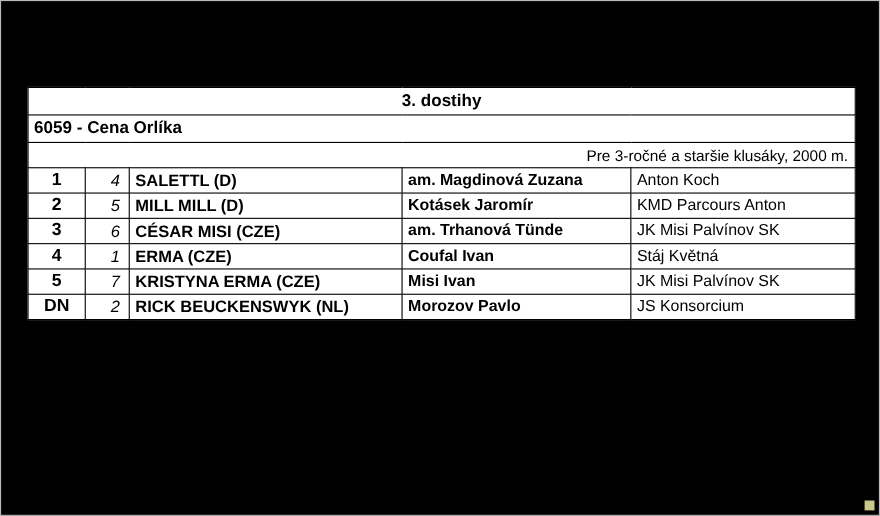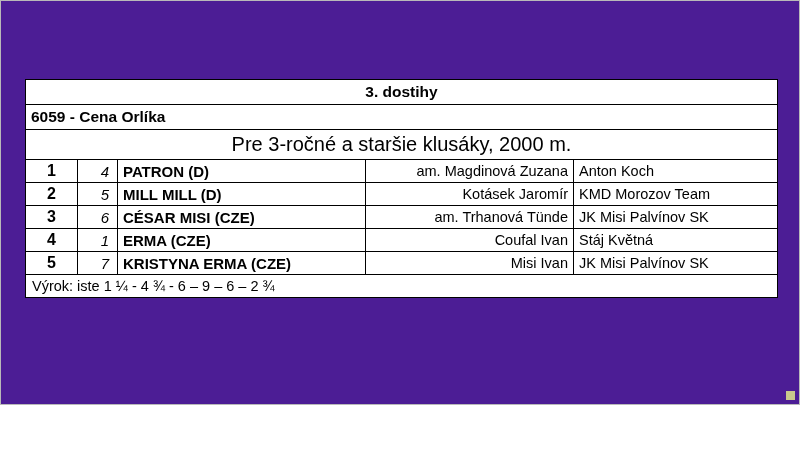--- a/index.html
+++ b/index.html
@@ -12,22 +12,22 @@
     background: #ffffff;
     font-family: "Liberation Sans", sans-serif;
     position: relative;
     overflow: hidden;
   }
   .page-frame {
     position: absolute;
     left: 0;
     top: 0;
     width: 800px;
-    height: 405px;
-    background: #4c1d95;
+    height: 469px;
+    background: #000000;
     box-sizing: border-box;
     border: 1px solid #b9b9b9;
   }
   .result-table {
     position: absolute;
     left: 24px;
     top: 78px;
     width: 752px;
     border-collapse: collapse;
     background: #ffffff;
@@ -49,23 +49,23 @@
     font-weight: bold;
     font-size: 15.5px;
     padding: 3px 5px;
   }
   .subtitle-row td {
     font-weight: bold;
     font-size: 15.5px;
     padding: 3px 5px;
   }
   .cond-row td {
-    text-align: center;
+    text-align: right;
     font-weight: normal;
-    font-size: 20px;
+    font-size: 14px;
     padding: 3px 6px;
   }
   .footer-row td {
     text-align: left;
     font-weight: normal;
     font-size: 14.5px;
     padding: 3px 6px;
   }
   td.col-place {
     width: 52px;
@@ -80,22 +80,21 @@
     font-size: 15px;
     padding-right: 8px;
   }
   td.col-horse {
     width: 248px;
     font-weight: bold;
     font-size: 15px;
   }
   td.col-driver {
     width: 208px;
-    font-weight: normal;
-    text-align: right;
+    font-weight: bold;
   }
   td.col-owner {
     width: 204px;
     font-weight: normal;
   }
   .watermark {
     position: absolute;
     right: 20px;
     bottom: 10px;
     font-size: 13px;
@@ -133,30 +132,30 @@
       <tr class="subtitle-row">
         <td colspan="5">6059 - Cena Orlíka</td>
       </tr>
       <tr class="cond-row">
         <td colspan="5">Pre 3-ročné a staršie klusáky, 2000 m.</td>
       </tr>
 
       <tr>
         <td class="col-place">1</td>
         <td class="col-num">4</td>
-        <td class="col-horse">PATRON (D)</td>
+        <td class="col-horse">SALETTL (D)</td>
         <td class="col-driver">am. Magdinová Zuzana</td>
         <td class="col-owner">Anton Koch</td>
       </tr>
       <tr>
         <td class="col-place">2</td>
         <td class="col-num">5</td>
         <td class="col-horse">MILL MILL (D)</td>
         <td class="col-driver">Kotásek Jaromír</td>
-        <td class="col-owner">KMD Morozov Team</td>
+        <td class="col-owner">KMD Parcours Anton</td>
       </tr>
       <tr>
         <td class="col-place">3</td>
         <td class="col-num">6</td>
         <td class="col-horse">CÉSAR MISI (CZE)</td>
         <td class="col-driver">am. Trhanová Tünde</td>
         <td class="col-owner">JK Misi Palvínov SK</td>
       </tr>
       <tr>
         <td class="col-place">4</td>
@@ -165,22 +164,26 @@
         <td class="col-driver">Coufal Ivan</td>
         <td class="col-owner">Stáj Květná</td>
       </tr>
       <tr>
         <td class="col-place">5</td>
         <td class="col-num">7</td>
         <td class="col-horse">KRISTYNA ERMA (CZE)</td>
         <td class="col-driver">Misi Ivan</td>
         <td class="col-owner">JK Misi Palvínov SK</td>
       </tr>
+      <tr>
+        <td class="col-place">DN</td>
+        <td class="col-num">2</td>
+        <td class="col-horse">RICK BEUCKENSWYK (NL)</td>
+        <td class="col-driver">Morozov Pavlo</td>
+        <td class="col-owner">JS Konsorcium</td>
+      </tr>
 
-      <tr class="footer-row">
-        <td colspan="5">Výrok: iste 1 ¼ - 4 ¾ - 6 – 9 – 6 – 2 ¾</td>
-      </tr>
     </tbody>
   </table>
 
   <div class="corner-mark"></div>
 
 </div>
 
 </body></html>

